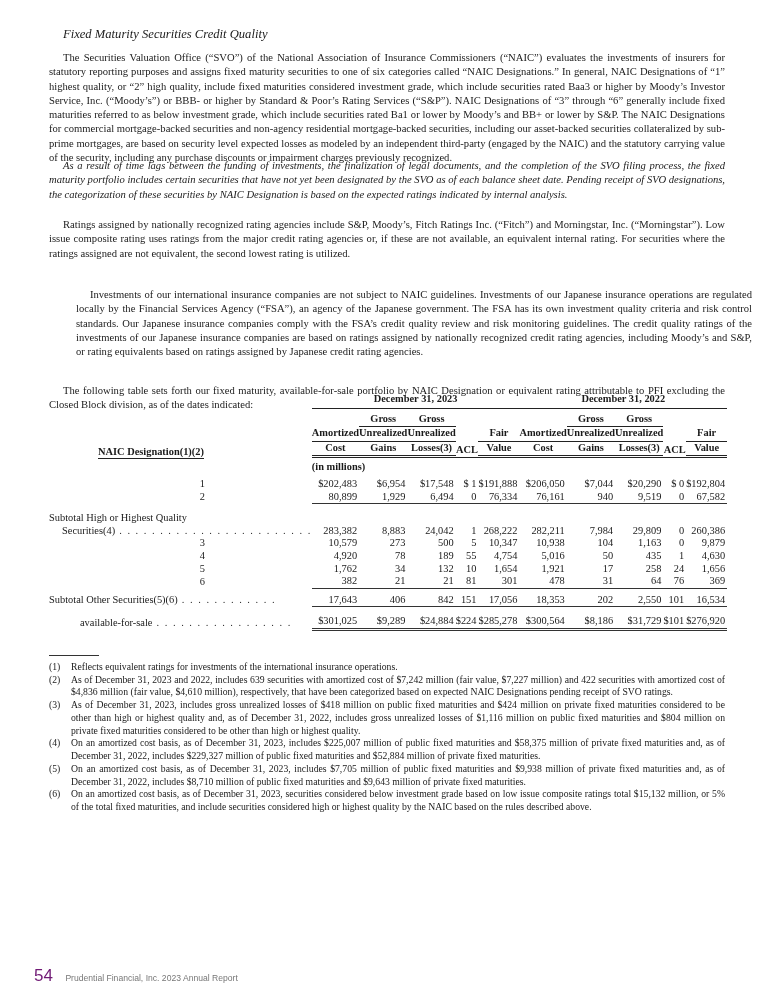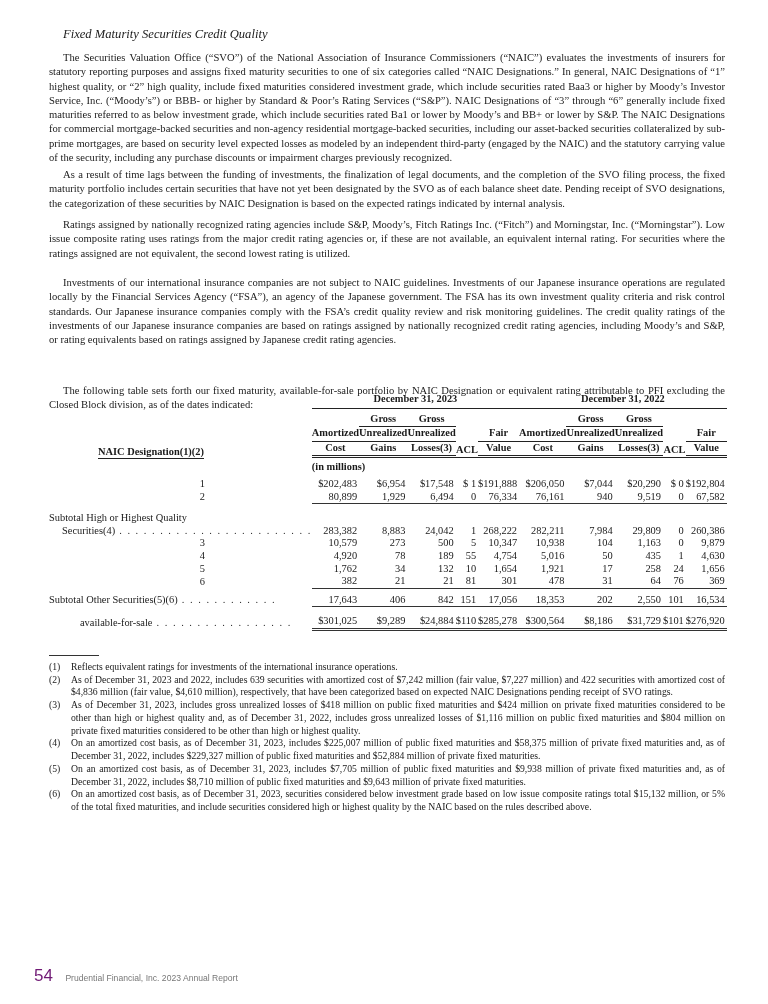--- a/index.html
+++ b/index.html
@@ -11,23 +11,23 @@
   .section-title {
     position: absolute; left: 63px; top: 27px;
     font-style: italic; font-size: 12.6px; margin: 0; font-weight: normal;
   }
   .para {
     position: absolute; left: 49px; width: 676px;
     font-size: 10.6px; line-height: 14.3px; text-align: justify;
     margin: 0; text-indent: 14px;
   }
   #p1 { top: 51px; }
-  #p2 { top: 168px; }
+  #p2 { top: 159px; font-style: italic; }
   #p3 { top: 218px; }
-  #p4 { top: 276px; }
+  #p4 { top: 288px; margin-left: 27px; }
   #p5 { top: 384px; }
 
   table.naic {
     position: absolute; left: 49px; top: 393px; width: 676px;
     border-collapse: separate; border-spacing: 0;
     font-size: 10.4px; line-height: 12.6px;
   }
   table.naic td, table.naic th { padding: 0; white-space: nowrap; }
   .year-head { text-align: center; font-weight: bold; padding-bottom: 2px !important; }
   .year-rule td.r { border-top: 1.6px solid #222; }
@@ -322,21 +322,21 @@
         <td colspan="20" style="height: 8px;"></td>
       </tr>
       <tr class="dbl-rule">
         <td class="lbl" style="padding-left: 31px;"><span>available-for-sale</span><span class="dots"> . . . . . . . . . . . . . . . . .</span></td>
         <td class="num">$301,025</td>
         <td></td>
         <td class="num">$9,289</td>
         <td></td>
         <td class="num">$24,884</td>
         <td></td>
-        <td class="num">$110</td>
+        <td class="num">$224</td>
         <td></td>
         <td class="num">$285,278</td>
         <td></td>
         <td class="num">$300,564</td>
         <td></td>
         <td class="num">$8,186</td>
         <td></td>
         <td class="num">$31,729</td>
         <td></td>
         <td class="num">$101</td>

